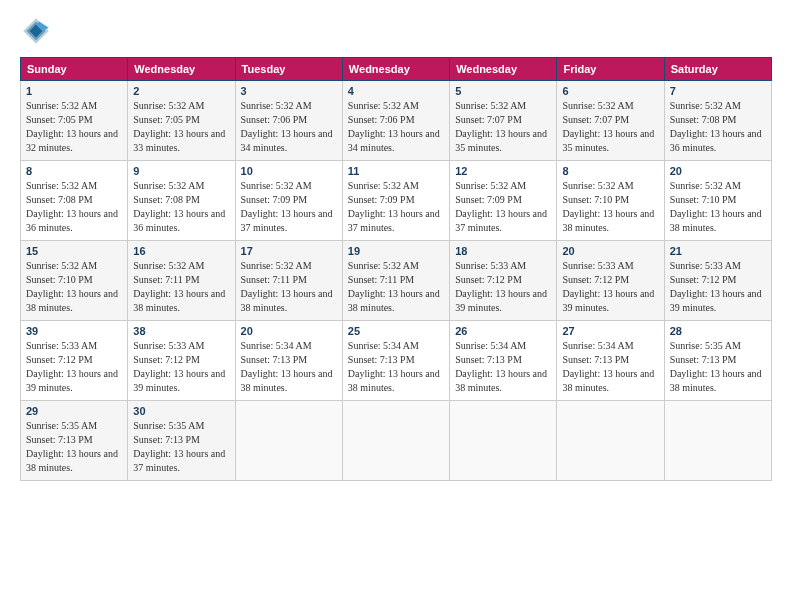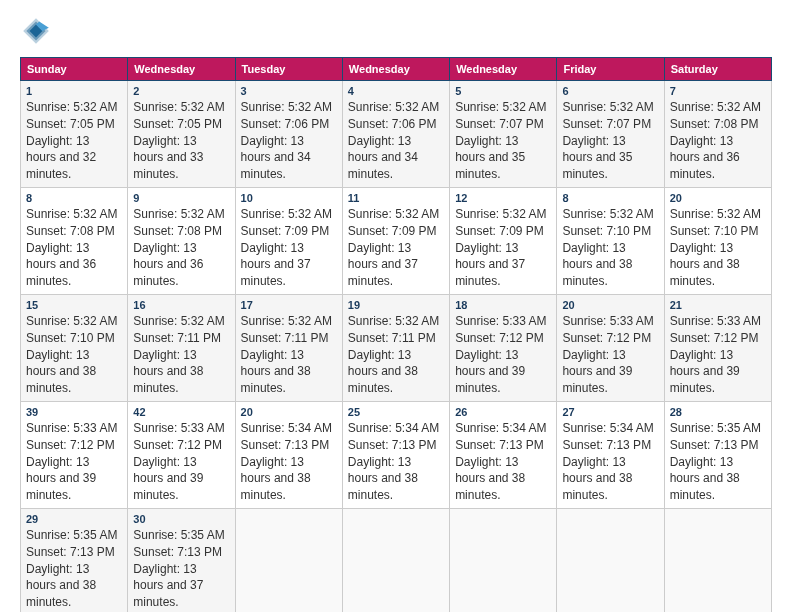--- a/index.html
+++ b/index.html
@@ -77,23 +77,24 @@
       background: #fff;
     }
     .day-num {
       font-size: 11px;
       font-weight: bold;
       color: #1a3a5c;
       display: block;
       margin-bottom: 2px;
     }
     .day-info {
-      font-size: 12px;
+      font-size: 10px;
       color: #333;
       line-height: 1.4;
+      font-family: Liberation Serif, serif;
     }
     .empty-cell {
       background: #f9f9f9 !important;
     }
   </style>
 </head>
 <body>
 
 <div class="page">
   <div class="header">
@@ -305,21 +306,21 @@
         <tr>
           <td>
             <span class="day-num">39</span>
         <div class="day-info">
           Sunrise: 5:33 AM<br>
           Sunset: 7:12 PM<br>
           Daylight: 13 hours and 39 minutes.
         </div>
           </td>
           <td>
-            <span class="day-num">42</span>
+            <span class="day-num">38</span>
         <div class="day-info">
           Sunrise: 5:33 AM<br>
           Sunset: 7:12 PM<br>
           Daylight: 13 hours and 39 minutes.
         </div>
           </td>
           <td>
             <span class="day-num">20</span>
         <div class="day-info">
           Sunrise: 5:34 AM<br>

